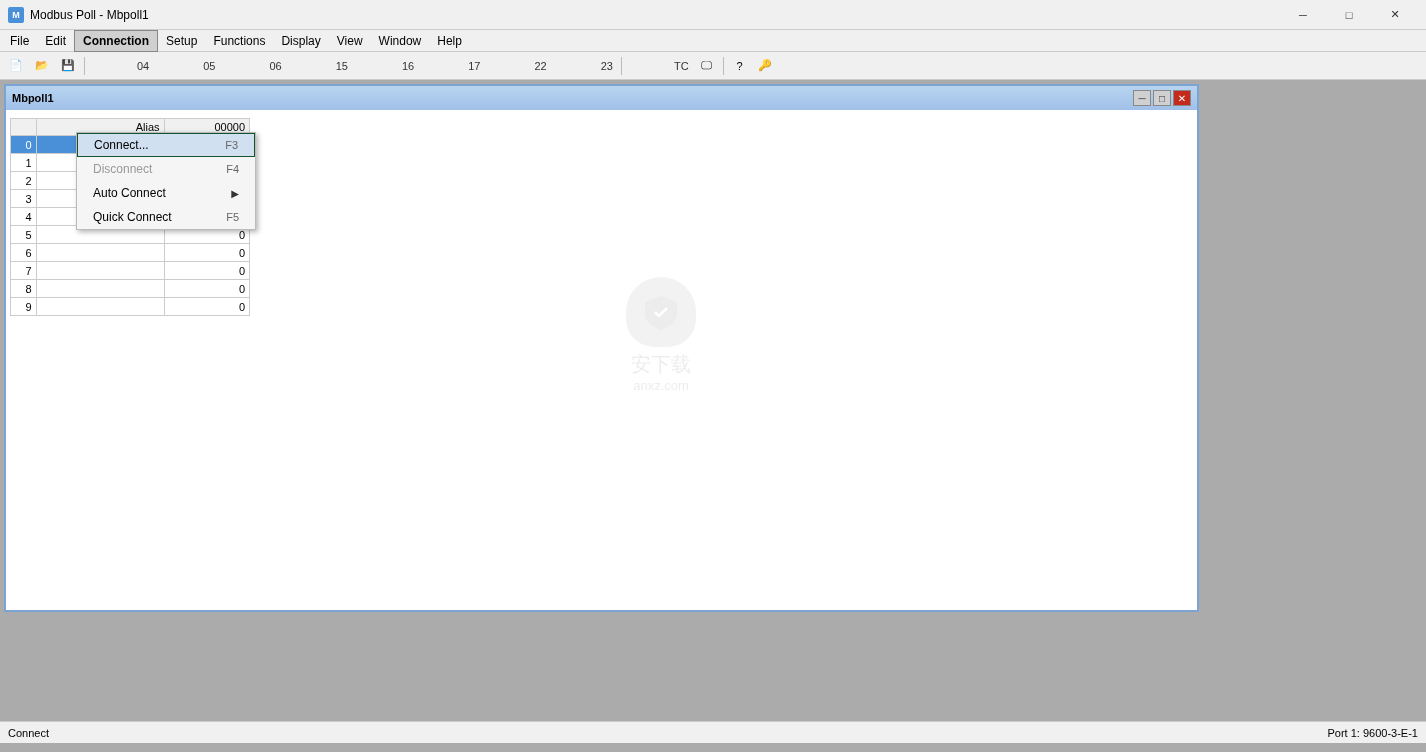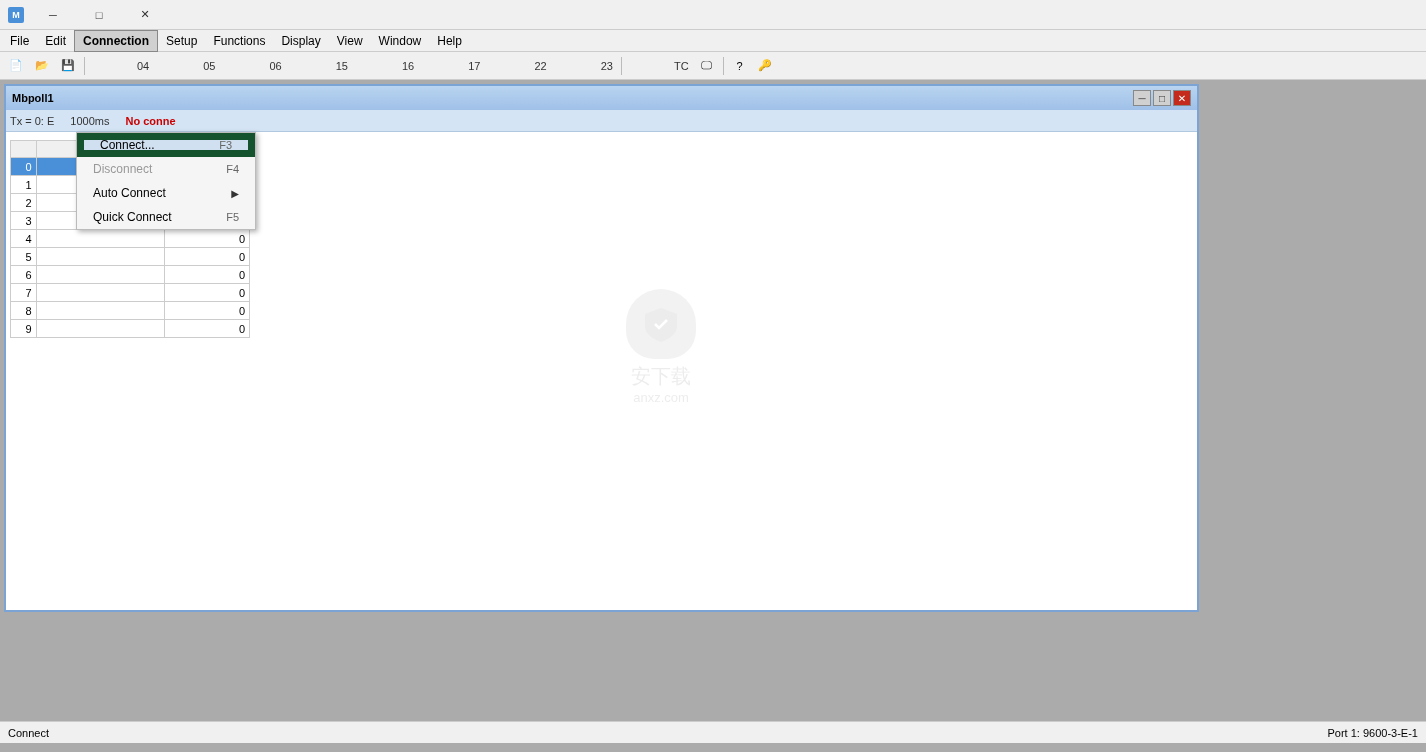--- a/index.html
+++ b/index.html
@@ -227,21 +227,21 @@
       cursor: pointer;
       font-size: 12px;
       color: #000;
       display: flex;
       align-items: center;
       justify-content: space-between;
       height: 24px;
     }
     .dropdown-item.highlighted {
       background: #d0e0f0;
-      border: 7px solid #14532d;
+      border: 1px solid #14532d;
     }
     .dropdown-item.disabled {
       color: #999;
       cursor: default;
     }
     .dropdown-shortcut {
       color: #666;
       font-size: 11px;
     }
     .dropdown-arrow {
@@ -301,20 +301,21 @@
     .no-connect {
       color: #cc0000;
       font-weight: bold;
     }
   </style>
 </head>
 <body>
 
 <div class="title-bar">
   <div class="title-bar-icon">M</div>
+  <span class="title-bar-text">Modbus Poll - Mbpoll1</span>
   <div class="title-bar-controls">
     <button class="title-bar-btn">─</button>
     <button class="title-bar-btn">□</button>
     <button class="title-bar-btn close">✕</button>
   </div>
 </div>
 
 <div class="menu-bar">
   <div class="menu-item">File</div>
   <div class="menu-item">Edit</div>
@@ -354,25 +355,20 @@
 
     <div class="inner-title-bar">
       <span class="inner-title-text">Mbpoll1</span>
       <div class="inner-title-controls">
         <div class="inner-ctrl-btn">─</div>
         <div class="inner-ctrl-btn">□</div>
         <div class="inner-ctrl-btn close-btn">✕</div>
       </div>
     </div>
 
-    <div class="mbpoll-subbar">
-      <span class="mbpoll-subbar-text">Tx = 0: E</span>
-      <span class="mbpoll-subbar-text">1000ms</span>
-      <span class="no-connect">No conne</span>
-    </div>
 
     <div style="padding: 4px; position: relative; flex: 1;">
       <table class="data-table">
         <thead>
           <tr>
             <th style="width:24px;"></th>
             <th class="alias-col">Alias</th>
             <th class="value-col">00000</th>
           </tr>
         </thead>

